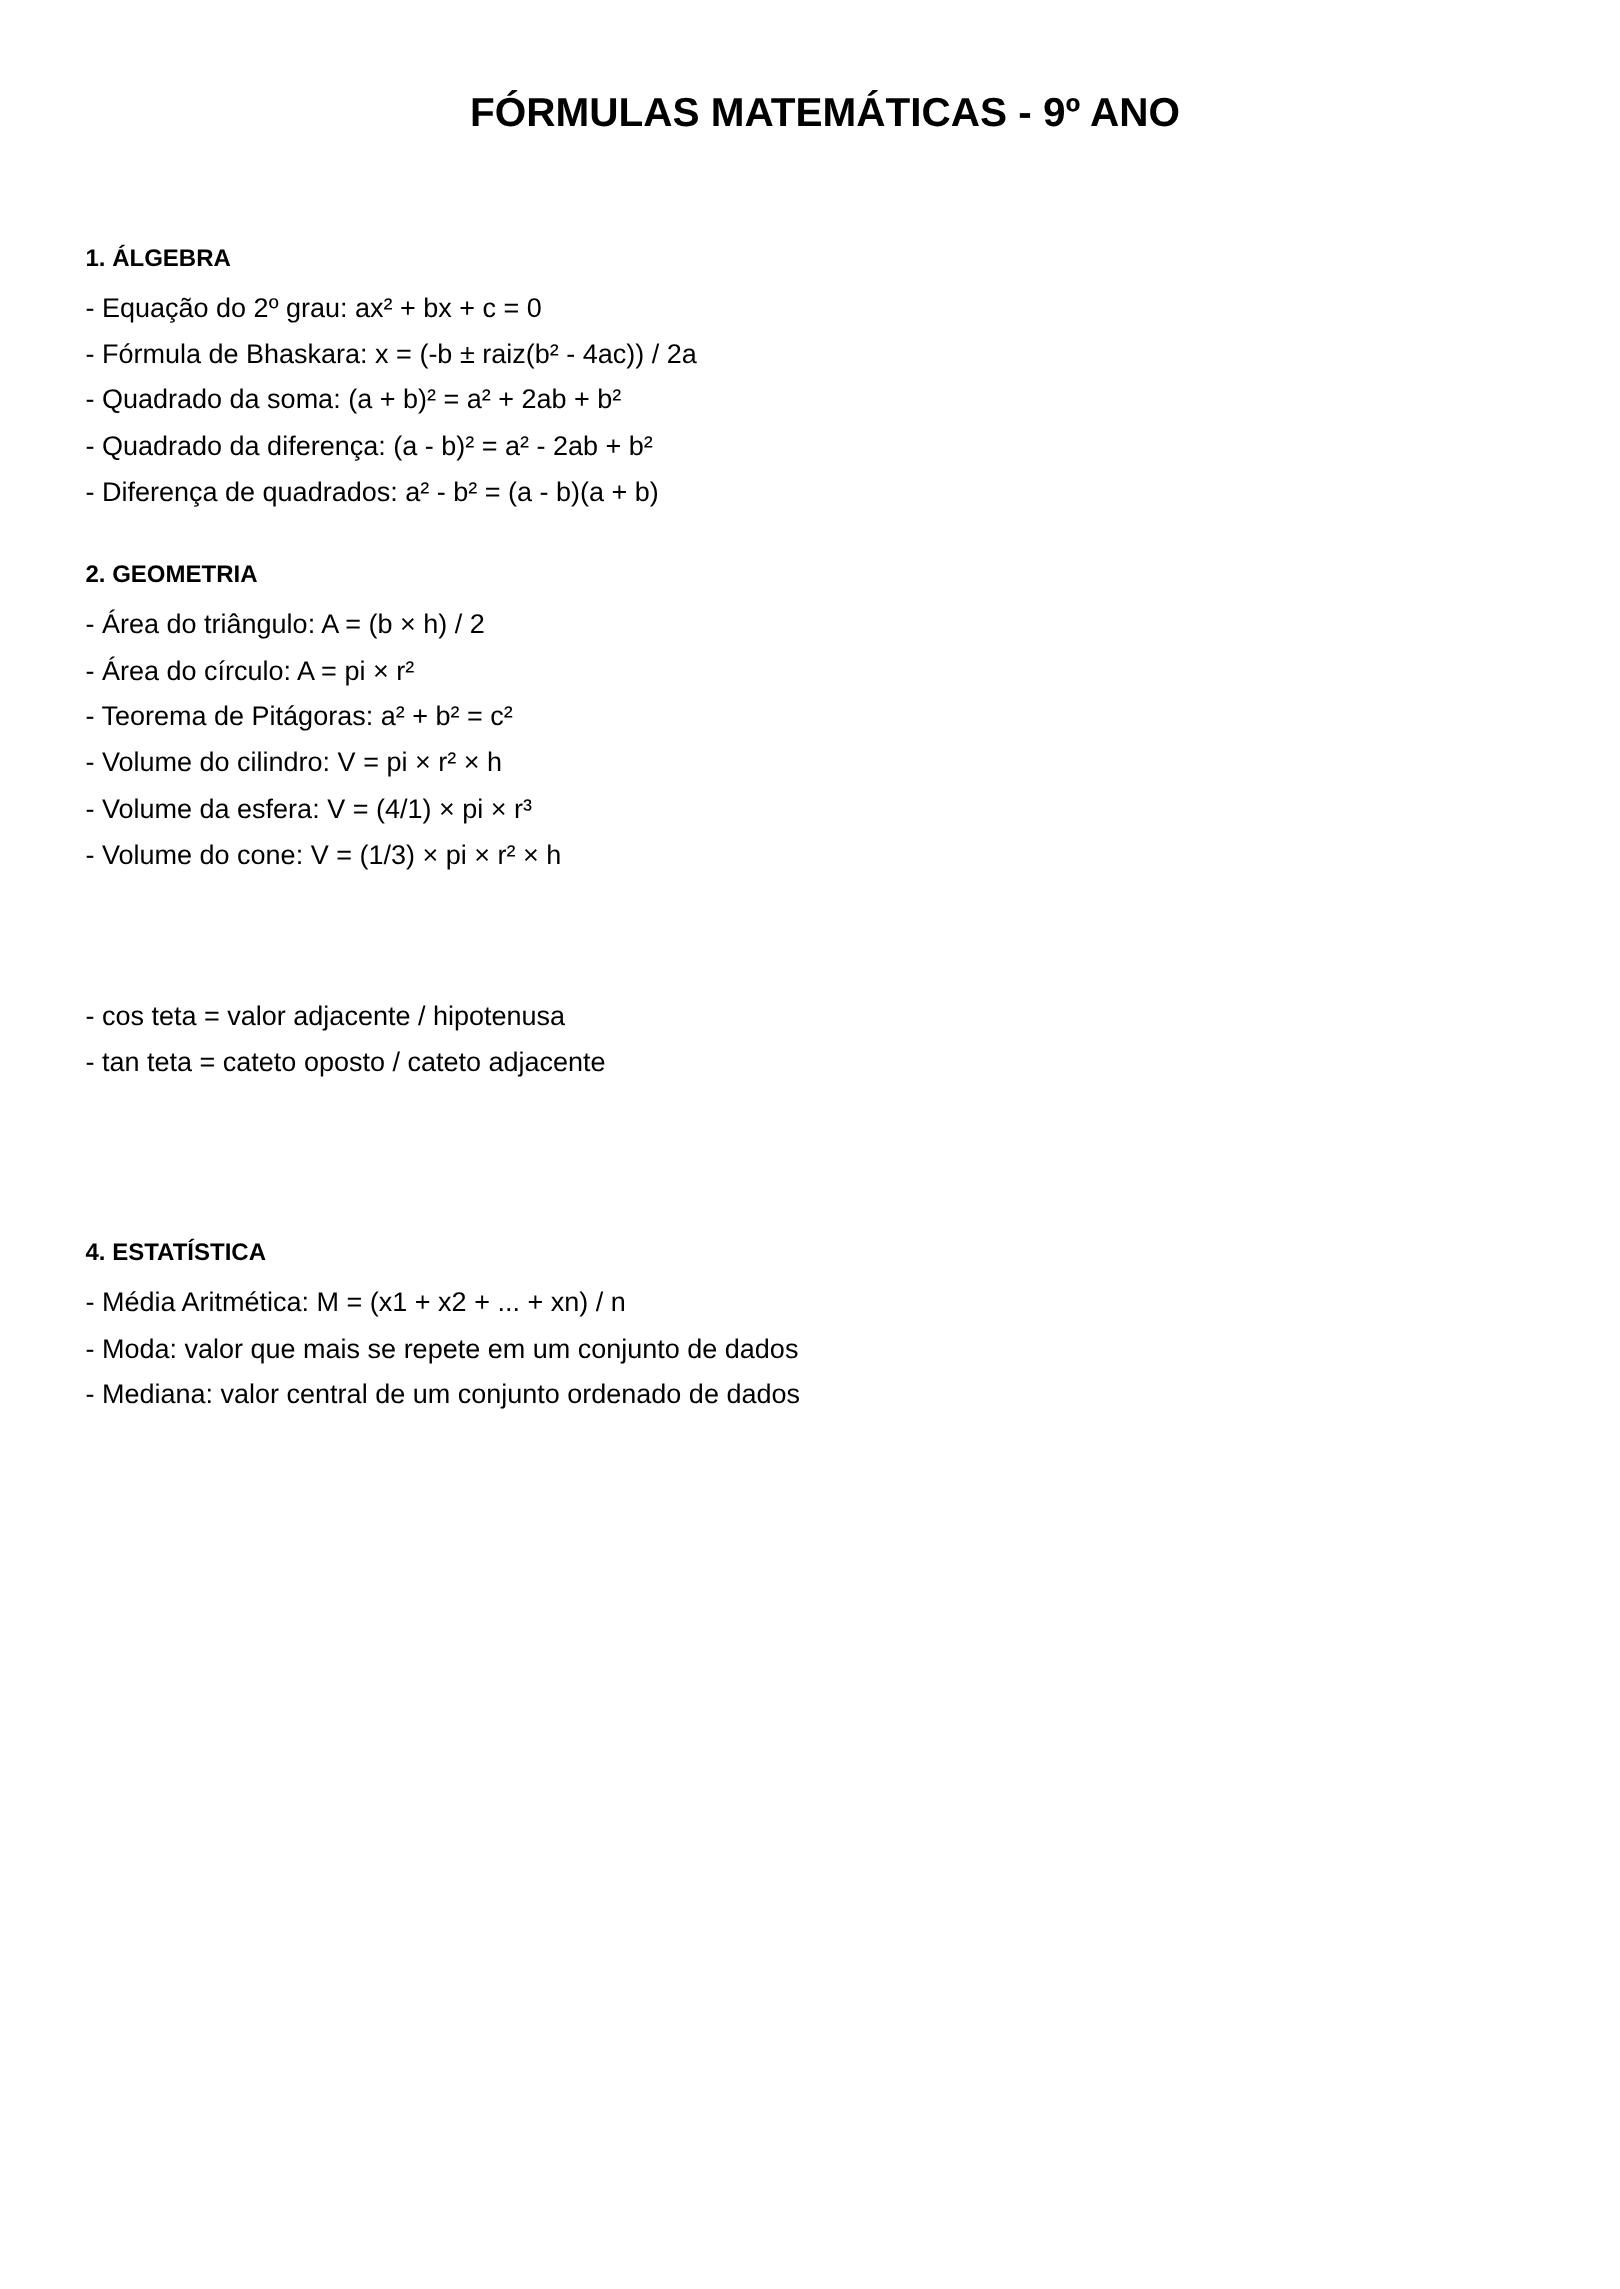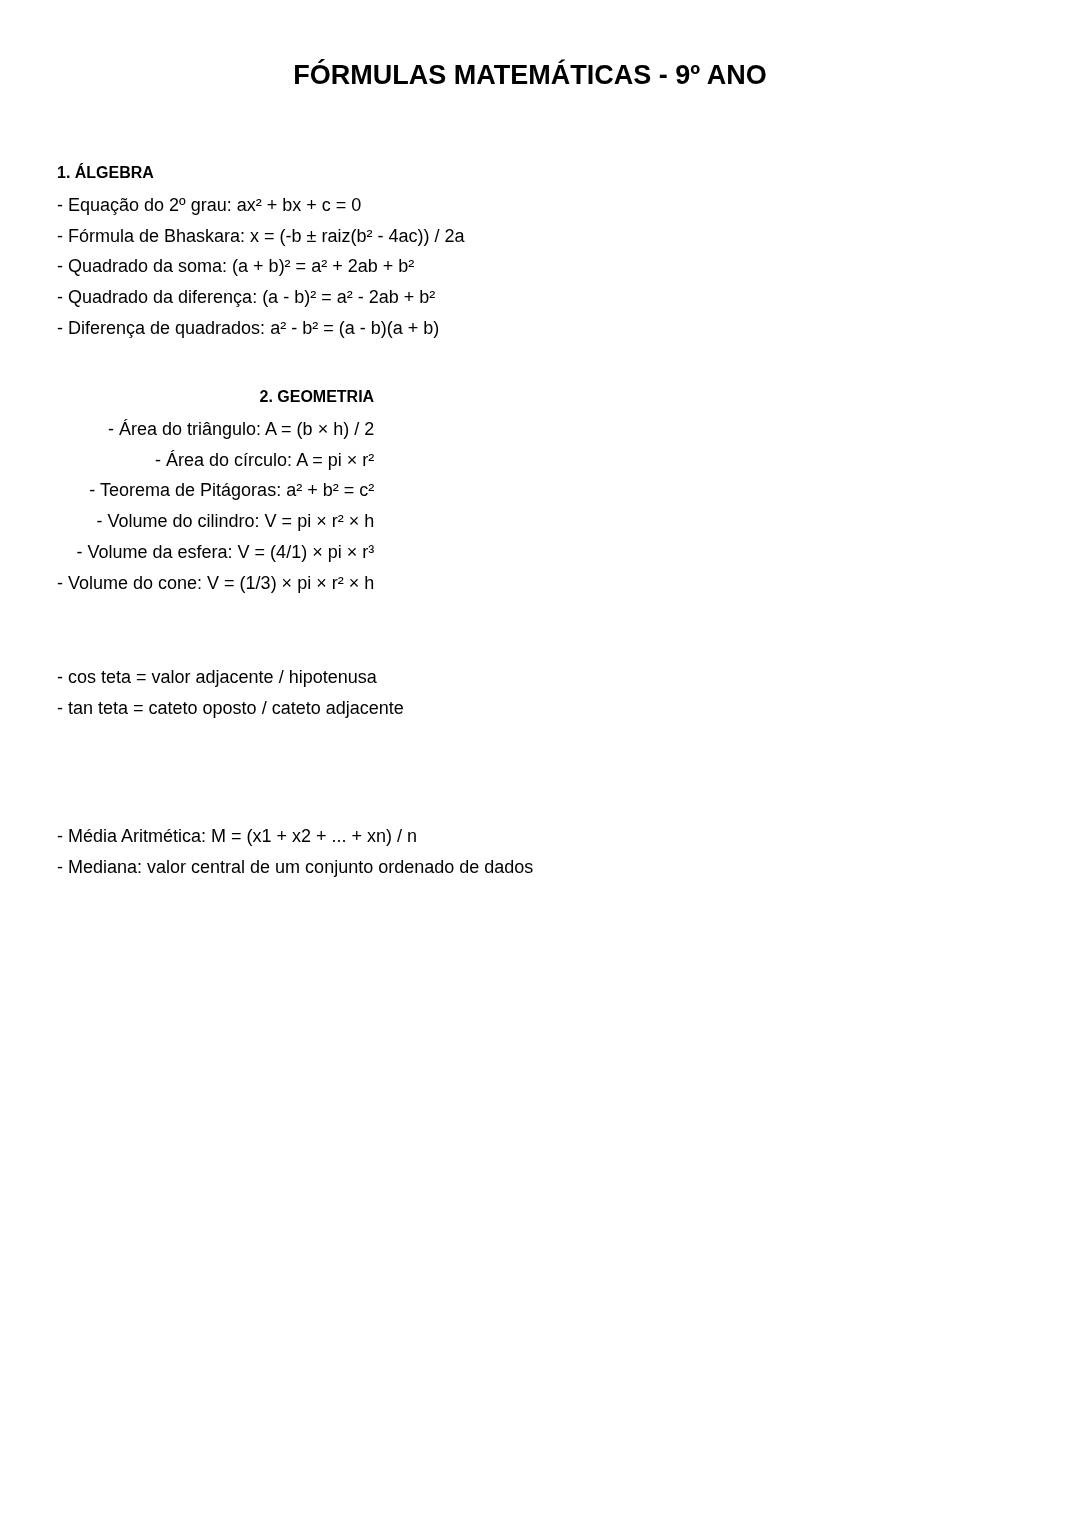--- a/index.html
+++ b/index.html
@@ -19,20 +19,21 @@
       position: absolute;
       top: 57px;
       left: 0;
       width: 1060px;
       text-align: center;
       font-size: 27px;
       font-weight: bold;
       line-height: 36px;
       margin: 0;
       letter-spacing: 0px;
+      padding-left: 20px;
     }
     .section {
       position: absolute;
       left: 57px;
     }
     .section-heading {
       font-size: 16px;
       font-weight: bold;
       line-height: 30px;
       margin: 0 0 2px 0;
@@ -41,21 +42,21 @@
       list-style: none;
       margin: 0;
       padding: 0;
     }
     .formula-item {
       font-size: 18px;
       line-height: 30.7px;
       white-space: nowrap;
     }
     #sec-0 { top: 158px; }
-    #sec-1 { top: 382px; text-align: right; }
+    #sec-1 { top: 369px; }
     #sec-2 { top: 662px; }
     #sec-3 { top: 821px; }
   </style>
 </head>
 <body>
 
 <h1 class="page-title">FÓRMULAS MATEMÁTICAS - 9º ANO</h1>
 
 <section class="section" id="sec-0">
   <h2 class="section-heading">1. ÁLGEBRA</h2>
@@ -81,17 +82,19 @@
 </section>
 
 <section class="section" id="sec-2">
   <ul class="formula-list">
     <li class="formula-item">- cos teta = valor adjacente / hipotenusa</li>
     <li class="formula-item">- tan teta = cateto oposto / cateto adjacente</li>
   </ul>
 </section>
 
 <section class="section" id="sec-3">
+  <h2 class="section-heading">4. ESTATÍSTICA</h2>
   <ul class="formula-list">
     <li class="formula-item">- Média Aritmética: M = (x1 + x2 + ... + xn) / n</li>
+    <li class="formula-item">- Moda: valor que mais se repete em um conjunto de dados</li>
     <li class="formula-item">- Mediana: valor central de um conjunto ordenado de dados</li>
   </ul>
 </section>
 
 </body></html>

